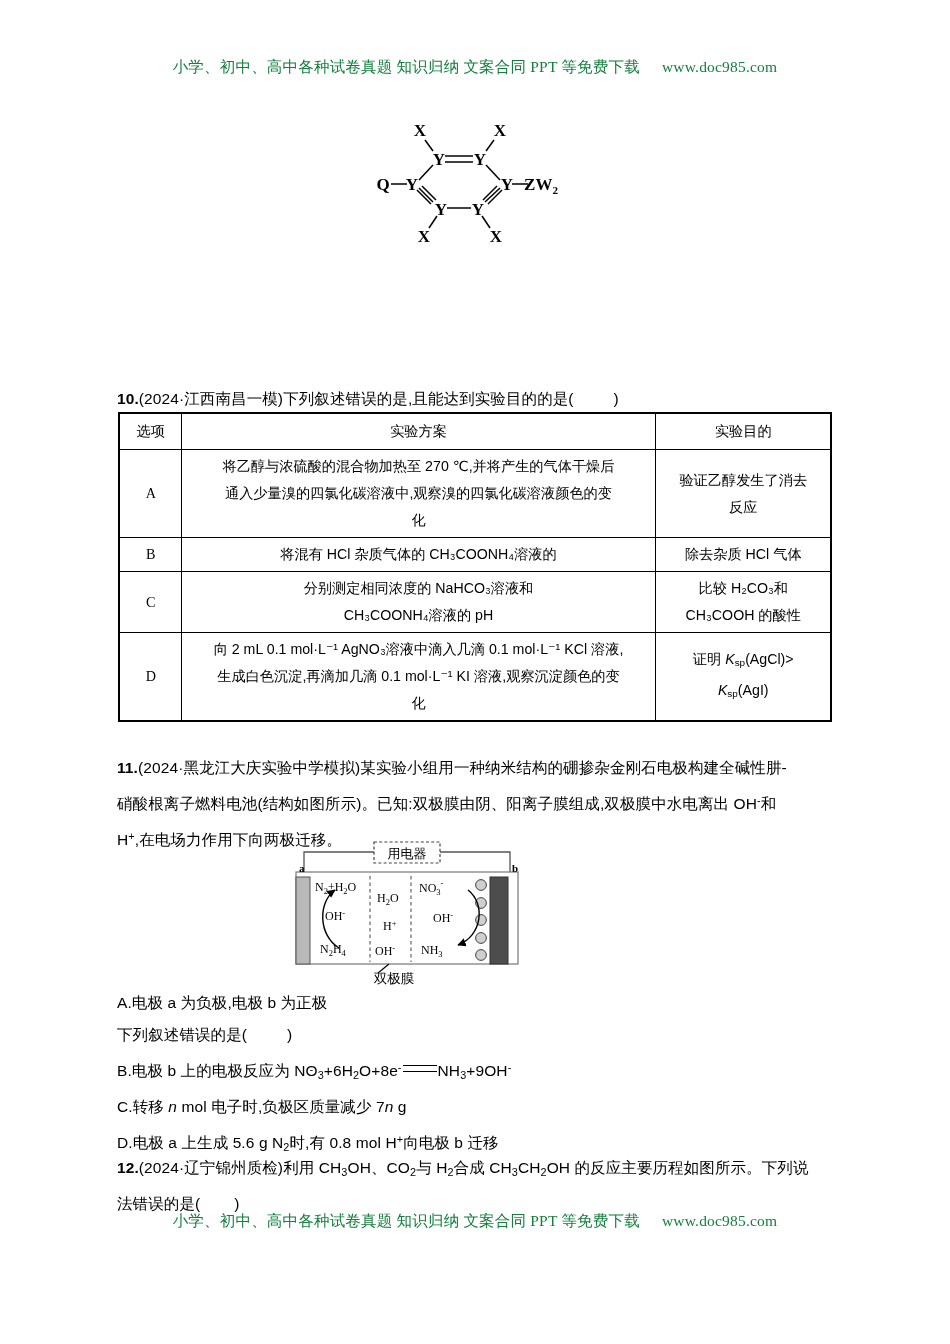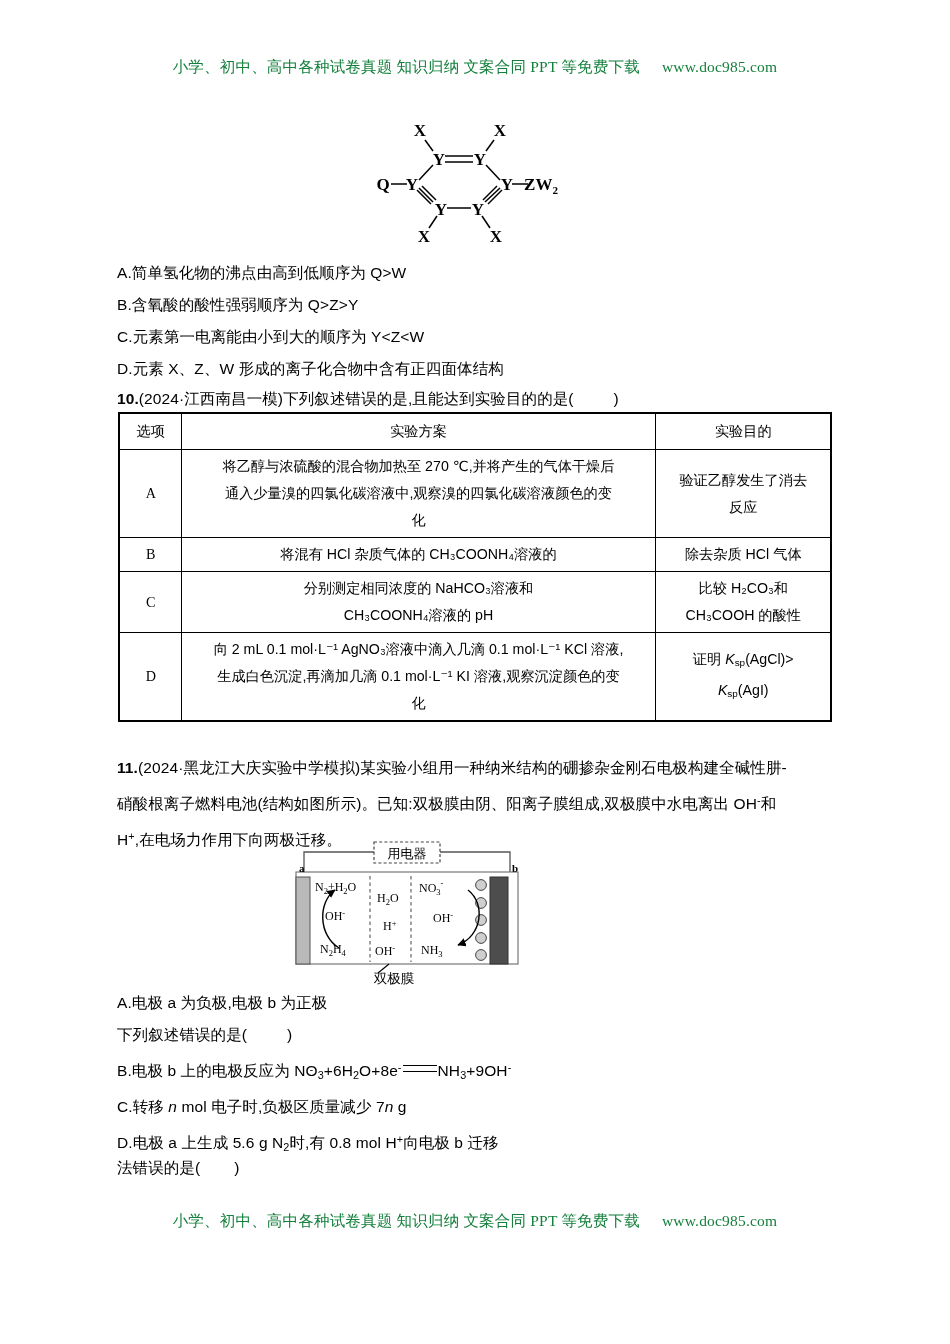--- a/index.html
+++ b/index.html
@@ -159,26 +159,20 @@
         <text x="162" y="72">Y</text>
         <text x="96" y="97">Y</text>
         <text x="133" y="97">Y</text>
 
         <text x="38" y="72">Q</text>
         <text x="196" y="72">ZW<tspan font-size="11" dy="4">2</tspan></text>
       </g>
     </svg>
   </div>
 
-  <div class="col" style="top:257px;">
-    <div class="line hz">A.简单氢化物的沸点由高到低顺序为 Q&gt;W</div>
-    <div class="line hz">B.含氧酸的酸性强弱顺序为 Q&gt;Z&gt;Y</div>
-    <div class="line hz">C.元素第一电离能由小到大的顺序为 Y&lt;Z&lt;W</div>
-    <div class="line hz">D.元素 X、Z、W 形成的离子化合物中含有正四面体结构</div>
-  </div>
 
   <div class="col" style="top:383px;">
     <div class="line hz">
       <span class="q-num">10.</span><span>(2024·江西南昌一模)</span><span>下列叙述错误的是,且能达到实验目的的是(</span><span style="display:inline-block;width:40px;"></span><span>)</span>
     </div>
   </div>
 
   <div class="tbl-wrap">
     <table class="exp">
       <colgroup>
@@ -315,20 +309,23 @@
     <div class="line hz">A.电极 a 为负极,电极 b 为正极</div>
     <div class="line hz">
       <span>下列叙述错误的是(</span><span style="display:inline-block;width:40px;"></span><span>)</span>
     </div>
     <div class="line hz">B.电极 b 上的电极反应为 N<span style="position:relative;">O<span style="position:absolute;left:50%;top:-8px;transform:translateX(-50%);font-size:10px;">-</span></span><sub>3</sub>+6H<sub>2</sub>O+8e<sup>-</sup><span style="display:inline-block;width:34px;border-top:1.3px solid #000;border-bottom:1.3px solid #000;height:5px;vertical-align:4px;margin:0 1px;"></span>NH<sub>3</sub>+9OH<sup>-</sup></div>
     <div class="line hz">C.转移 <i>n</i> mol 电子时,负极区质量减少 7<i>n</i> g</div>
     <div class="line hz">D.电极 a 上生成 5.6 g N<sub>2</sub>时,有 0.8 mol H<sup>+</sup>向电极 b 迁移</div>
   </div>
 
   <div class="col" style="top:1152px;">
+    <div class="line hz">
+      <span class="q-num">12.</span><span>(2024·辽宁锦州质检)</span>利用 CH<sub>3</sub>OH、CO<sub>2</sub>与 H<sub>2</sub>合成 CH<sub>3</sub>CH<sub>2</sub>OH 的反应主要历程如图所示。下列说
+    </div>
     <div class="line hz">法错误的是(<span style="display:inline-block;width:34px;"></span>)</div>
   </div>
 
   <div class="watermark wm-bottom">
     <span>小学、初中、高中各种试卷真题 知识归纳 文案合同 PPT 等免费下载</span><span class="url">www.doc985.com</span>
   </div>
 
 </div>
 
 </body></html>

